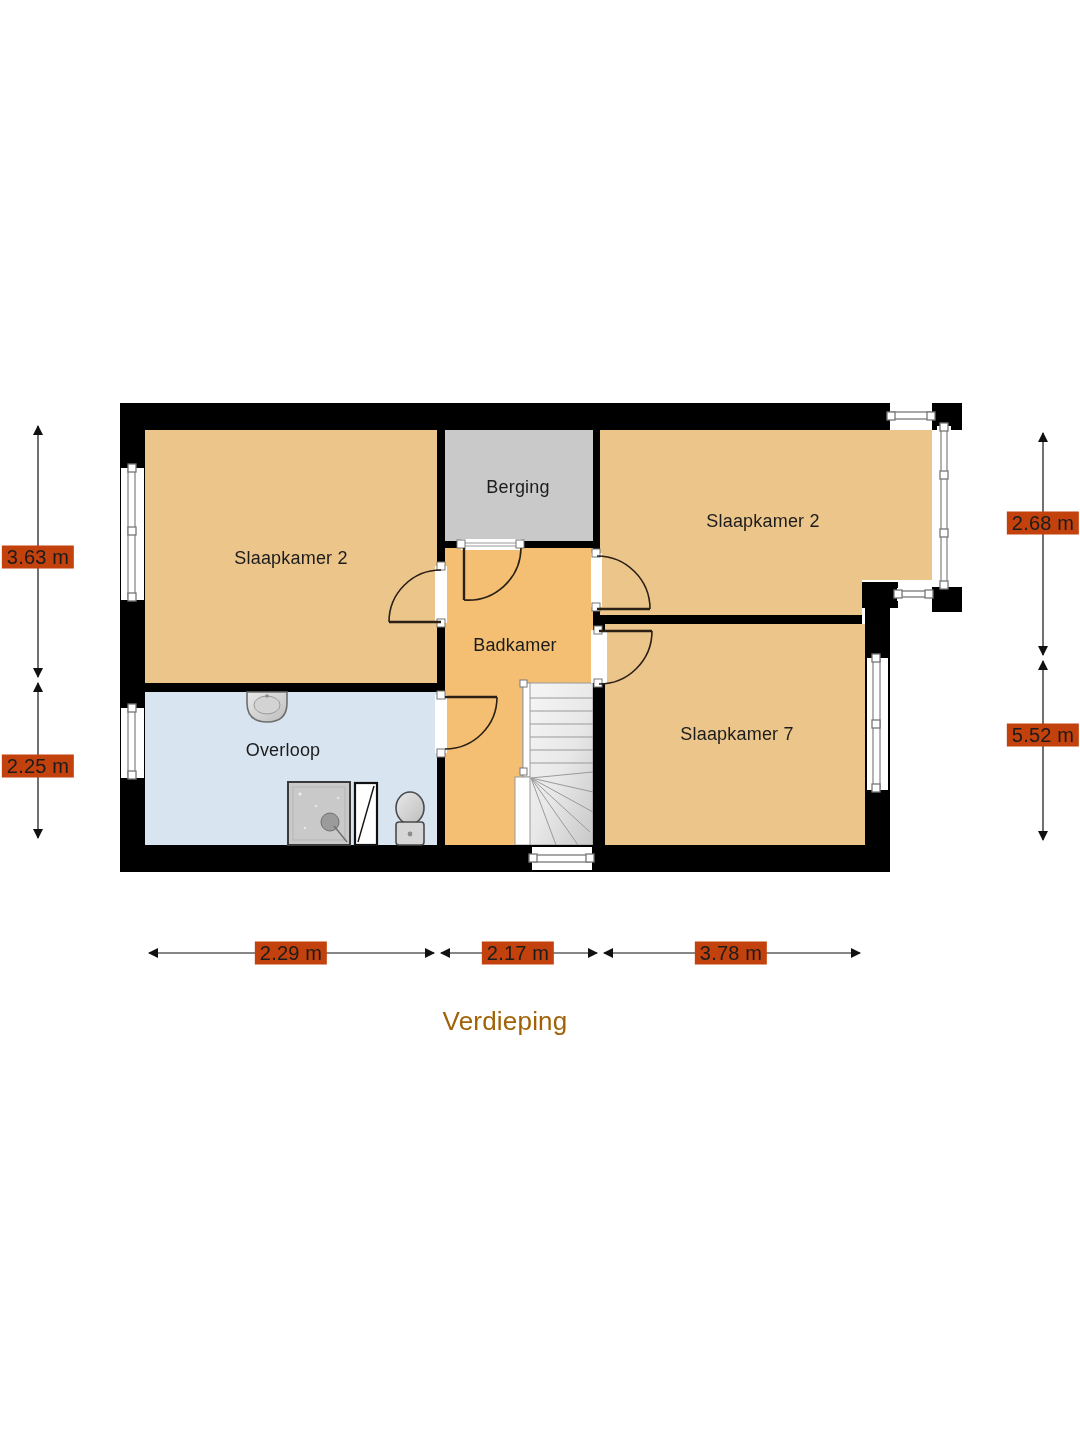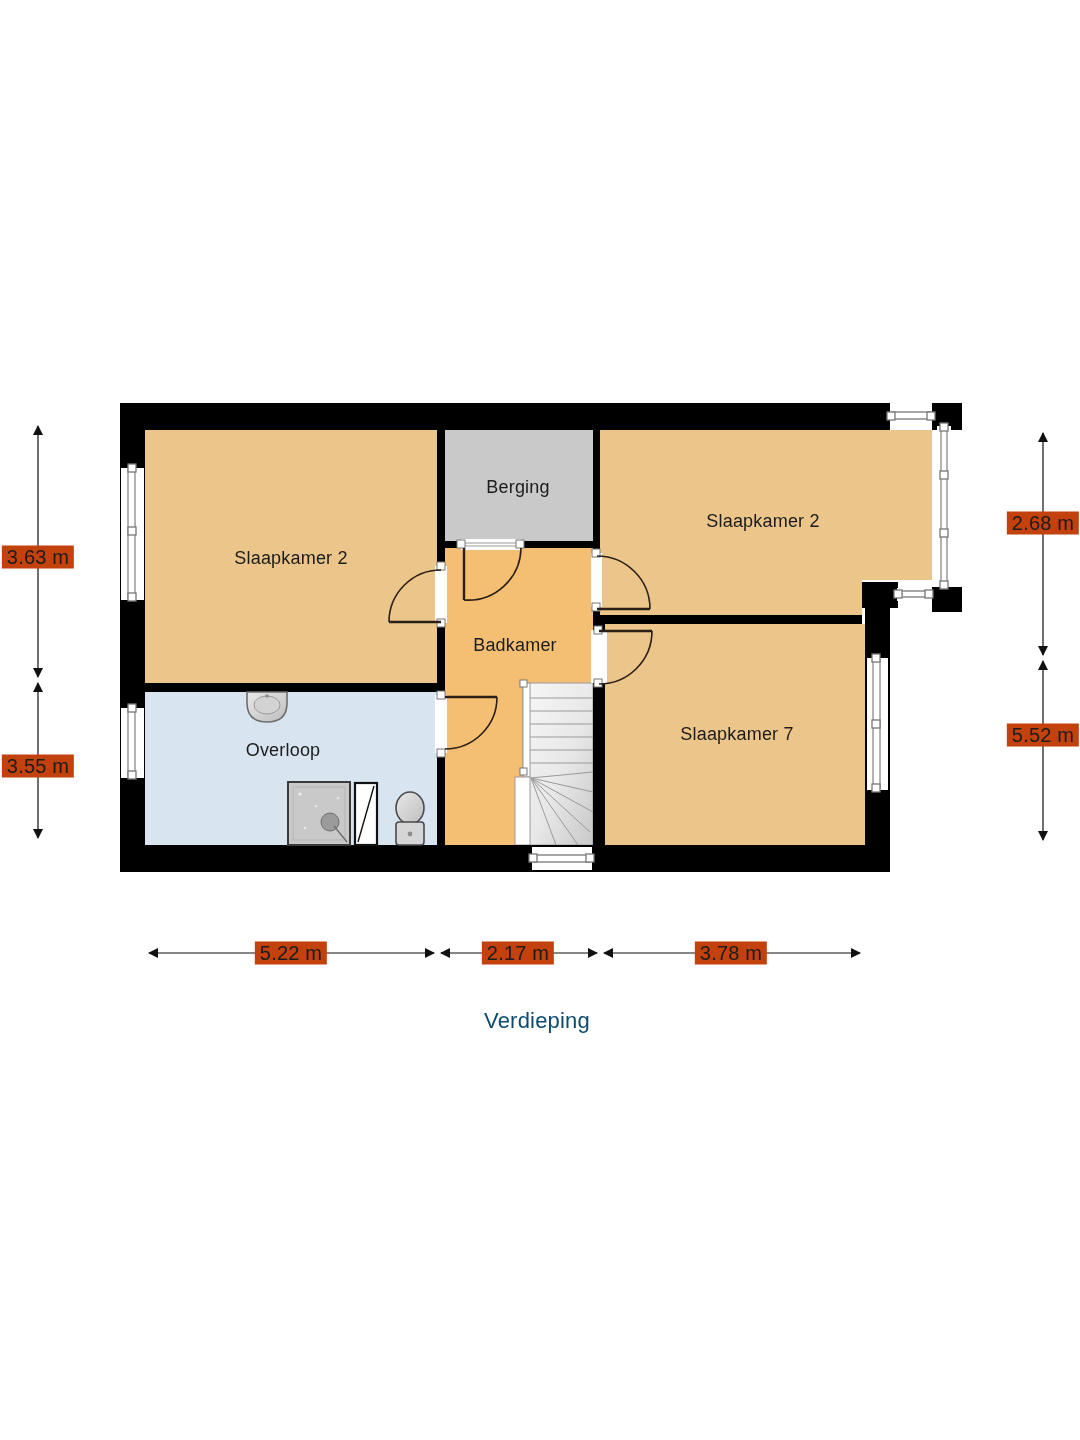--- a/index.html
+++ b/index.html
@@ -2,21 +2,21 @@
 <html><head>
 <meta charset="utf-8">
 <style>
   html,body{margin:0;padding:0;background:#fff;}
   .canvas{position:relative;width:1080px;height:1440px;background:#fff;overflow:hidden;
           font-family:"Liberation Sans", sans-serif;}
   .canvas > svg{position:absolute;left:0;top:0;}
   .lbl{position:absolute;transform:translate(-50%,-50%);font-size:18px;color:#1c1c1c;
        white-space:nowrap;letter-spacing:0.2px;}
   .dim{font-size:20px;background:#c2410c;padding:0 5px;}
-  .plan-title{font-size:22px;color:#0c4a6e;margin-left:32px;}
+  .plan-title{font-size:26px;color:#a16207;}
 </style>
 </head>
 <body>
 
 <div class="canvas">
 
 <svg width="1080" height="1440" viewBox="0 0 1080 1440">
   <defs>
     <marker id="arr" viewBox="0 0 10 10" refX="9" refY="5" markerWidth="8.5" markerHeight="8.5" orient="auto-start-reverse">
       <path d="M0,0 L10,5 L0,10 z" fill="#111"></path>
@@ -227,21 +227,21 @@
 </svg>
 
   <div class="lbl" style="left:291px;top:558px">Slaapkamer 2</div>
   <div class="lbl" style="left:518px;top:487px">Berging</div>
   <div class="lbl" style="left:763px;top:521px">Slaapkamer 2</div>
   <div class="lbl" style="left:515px;top:645px">Badkamer</div>
   <div class="lbl" style="left:737px;top:734px">Slaapkamer 7</div>
   <div class="lbl" style="left:283px;top:750px">Overloop</div>
 
   <div class="lbl dim" style="left:38px;top:557px">3.63 m</div>
-  <div class="lbl dim" style="left:38px;top:766px">3.55 m</div>
+  <div class="lbl dim" style="left:38px;top:766px">2.25 m</div>
   <div class="lbl dim" style="left:1043px;top:523px">2.68 m</div>
   <div class="lbl dim" style="left:1043px;top:735px">5.52 m</div>
-  <div class="lbl dim" style="left:291px;top:953px">5.22 m</div>
+  <div class="lbl dim" style="left:291px;top:953px">2.29 m</div>
   <div class="lbl dim" style="left:518px;top:953px">2.17 m</div>
   <div class="lbl dim" style="left:731px;top:953px">3.78 m</div>
 
   <div class="lbl plan-title" style="left:505px;top:1021px">Verdieping</div>
 </div>
 
 </body></html>

